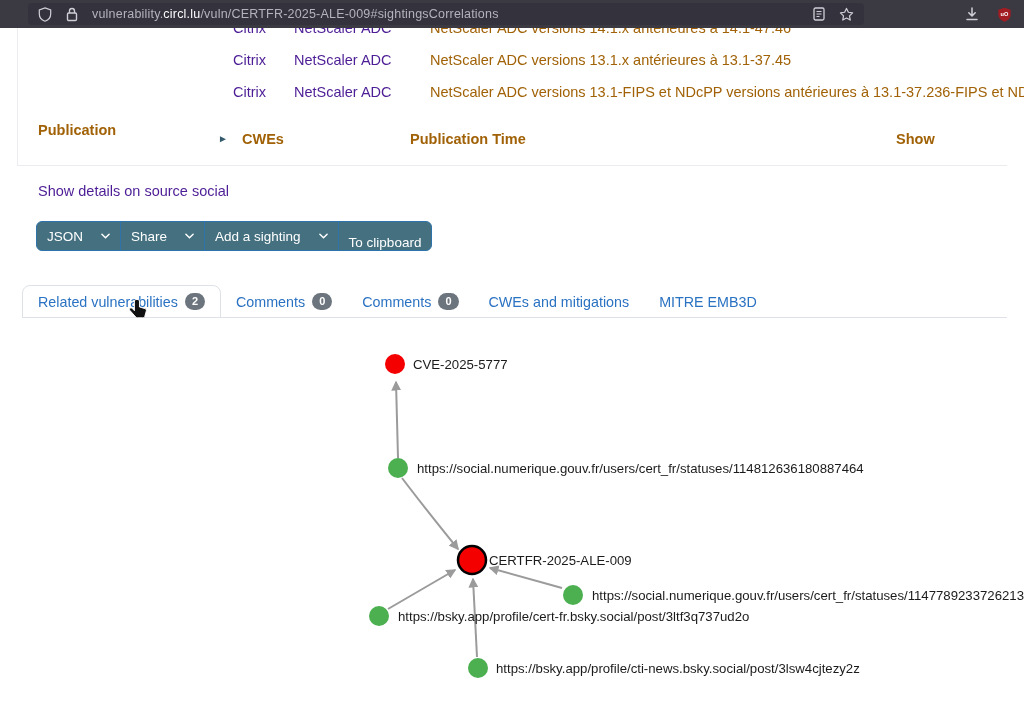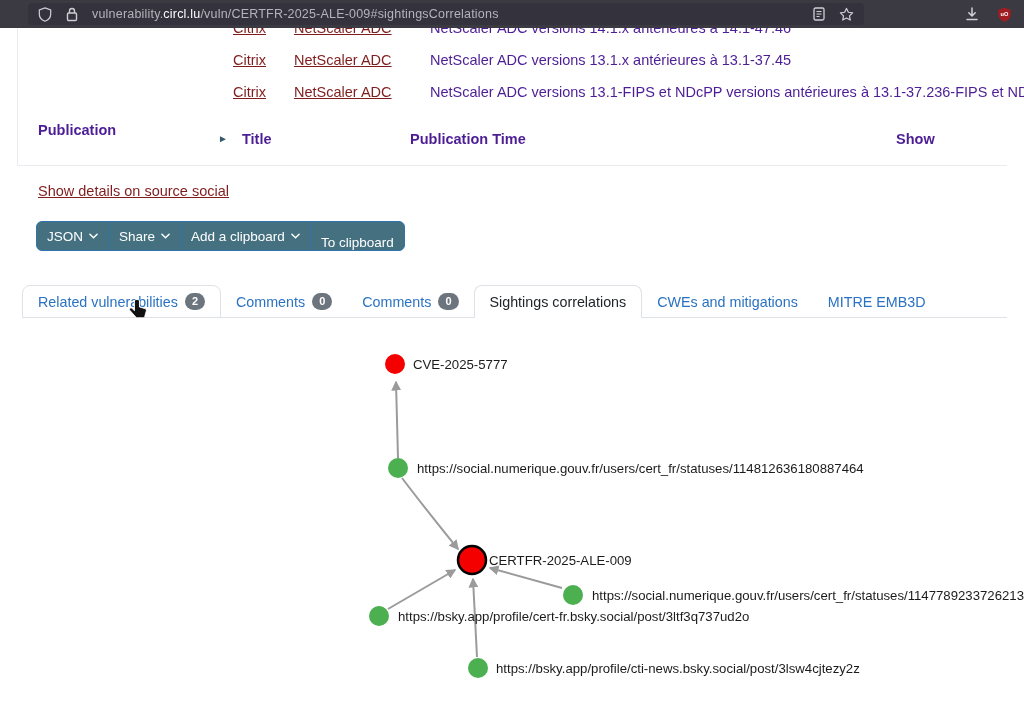--- a/index.html
+++ b/index.html
@@ -10,31 +10,31 @@
   .browser-bar{position:absolute;top:0;left:0;width:1024px;height:28px;background:#3b3a43;z-index:20;}
   .url-field{position:absolute;left:28px;top:3px;width:836px;height:22px;background:#34333d;
              border-radius:4px;display:flex;align-items:center;padding:0 10px;box-sizing:border-box;gap:14px;text-align:right;}
   .url-text{font-size:12.5px;color:#b4b3bc;white-space:nowrap;letter-spacing:.2px;}
   .url-text .domain{color:#fbfbfe;}
   .chrome-icon{display:flex;align-items:center;justify-content:center;flex:0 0 auto;}
   .url-spacer{flex:1;}
   .bar-right{position:absolute;right:12px;top:0;height:28px;display:flex;align-items:center;gap:18px;}
 
   
-  .cell{position:absolute;font-size:14.5px;color:#4c1d95;white-space:nowrap;}
-  .link{color:#7f1d1d;text-decoration:underline;cursor:pointer;}
+  .cell{position:absolute;font-size:14.5px;color:#a16207;white-space:nowrap;}
+  .link{color:#4c1d95;cursor:pointer;}
   .bold{font-weight:bold;}
   .tbl-vline{position:absolute;left:17px;top:28px;width:1px;height:137px;background:#ececf0;}
   .tbl-hline{position:absolute;left:17px;top:165px;width:990px;height:1px;background:#ececf0;}
   .ref-arrow{position:absolute;left:218px;top:133px;font-size:10px;color:#33596b;}
 
   
   .btn-group{position:absolute;left:36px;top:221px;height:30px;display:flex;border:1px solid #2e74ab;
              border-radius:6px;overflow:hidden;background:#44707f;box-sizing:border-box;}
-  .btn{display:flex;align-items:center;gap:6px;padding:0 10px;color:#ffffff;font-size:13.5px;
+  .btn{display:flex;align-items:center;gap:18px;padding:0 10px;color:#ffffff;font-size:13.5px;
        border-right:1px solid #2e74ab;cursor:pointer;white-space:nowrap;}
   .btn:last-child{border-right:none;align-items:flex-end;}
 
   
   .nav-line{position:absolute;left:22px;top:317px;width:985px;height:1px;background:#dee2e6;z-index:1;}
   .tabs{position:absolute;left:22px;top:285px;height:33px;display:flex;z-index:2;}
   .tab{display:flex;align-items:center;gap:7px;padding:0 15px;font-size:14.3px;color:#2a72c2;
        height:33px;box-sizing:border-box;cursor:pointer;white-space:nowrap;background:transparent;}
   .tab.hovered{border:1px solid #dee2e6;border-radius:8px 8px 0 0;background:#fff;}
   .tab.active{border:1px solid #dee2e6;border-bottom:1px solid #ffffff;border-radius:8px 8px 0 0;
@@ -108,41 +108,41 @@
   <a class="cell link" style="left:233px;top:52px">Citrix</a>
   <a class="cell link" style="left:294px;top:52px">NetScaler ADC</a>
   <span class="cell" style="left:430px;top:52px">NetScaler ADC versions 13.1.x antérieures à 13.1-37.45</span>
 
   <a class="cell link" style="left:233px;top:84px">Citrix</a>
   <a class="cell link" style="left:294px;top:84px">NetScaler ADC</a>
   <span class="cell" style="left:430px;top:84px">NetScaler ADC versions 13.1-FIPS et NDcPP versions antérieures à 13.1-37.236-FIPS et NDcPP</span>
 
   <span class="cell bold" style="left:38px;top:122px">Publication</span>
   <span class="ref-arrow">►</span>
-  <span class="cell bold" style="left:242px;top:131px">Title</span>
+  <span class="cell bold" style="left:242px;top:131px">CWEs</span>
   <span class="cell bold" style="left:410px;top:131px">Publication Time</span>
   <span class="cell bold" style="left:896px;top:131px">Show</span>
 
   <a class="cell link" style="left:38px;top:183px">Show details on source social</a>
 
   <div class="btn-group">
     <div class="btn">
       <span>JSON</span>
       <svg width="9" height="6" viewBox="0 0 10 6">
           <path d="M1 1 L5 5 L9 1" fill="none" stroke="#fff" stroke-width="1.6" stroke-linecap="round"></path>
         </svg>
     </div>
     <div class="btn">
       <span>Share</span>
       <svg width="9" height="6" viewBox="0 0 10 6">
           <path d="M1 1 L5 5 L9 1" fill="none" stroke="#fff" stroke-width="1.6" stroke-linecap="round"></path>
         </svg>
     </div>
     <div class="btn">
-      <span>Add a clipboard</span>
+      <span>Add a sighting</span>
       <svg width="9" height="6" viewBox="0 0 10 6">
           <path d="M1 1 L5 5 L9 1" fill="none" stroke="#fff" stroke-width="1.6" stroke-linecap="round"></path>
         </svg>
     </div>
     <div class="btn">
       <span>To clipboard</span>
     </div>
   </div>
 
   <div class="nav-line"></div>
@@ -151,23 +151,20 @@
       <span>Related vulnerabilities</span>
       <span class="badge">2</span>
     </div>
     <div class="tab">
       <span>Comments</span>
       <span class="badge">0</span>
     </div>
     <div class="tab">
       <span>Comments</span>
       <span class="badge">0</span>
-    </div>
-    <div class="tab active">
-      <span>Sightings correlations</span>
     </div>
     <div class="tab">
       <span>CWEs and mitigations</span>
     </div>
     <div class="tab">
       <span>MITRE EMB3D</span>
     </div>
   </div>
 
   <span class="cursor">

